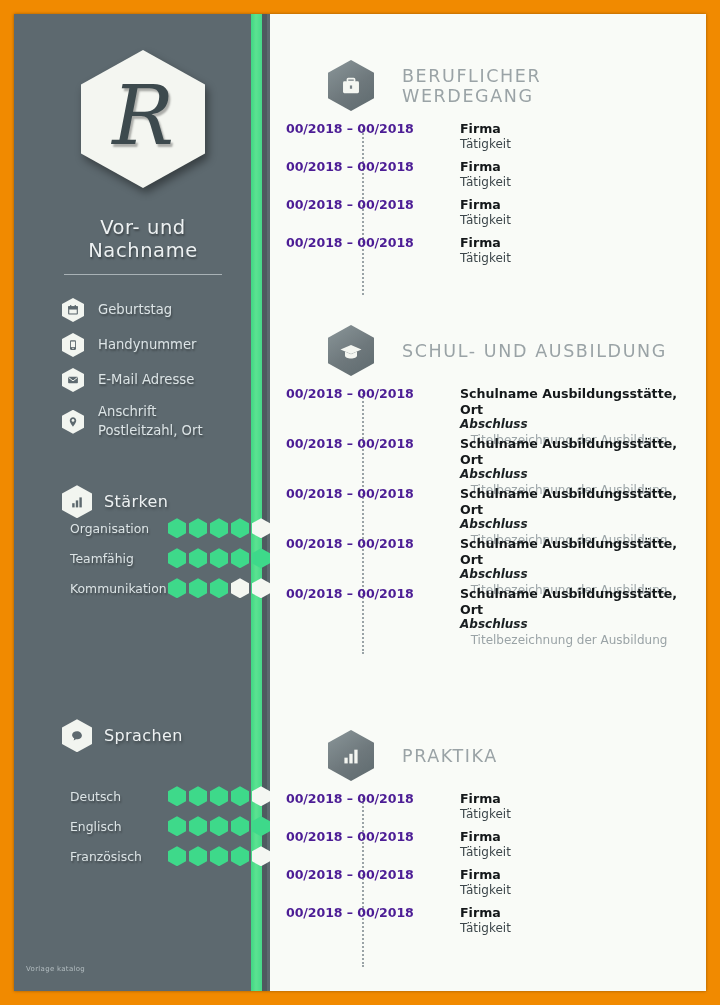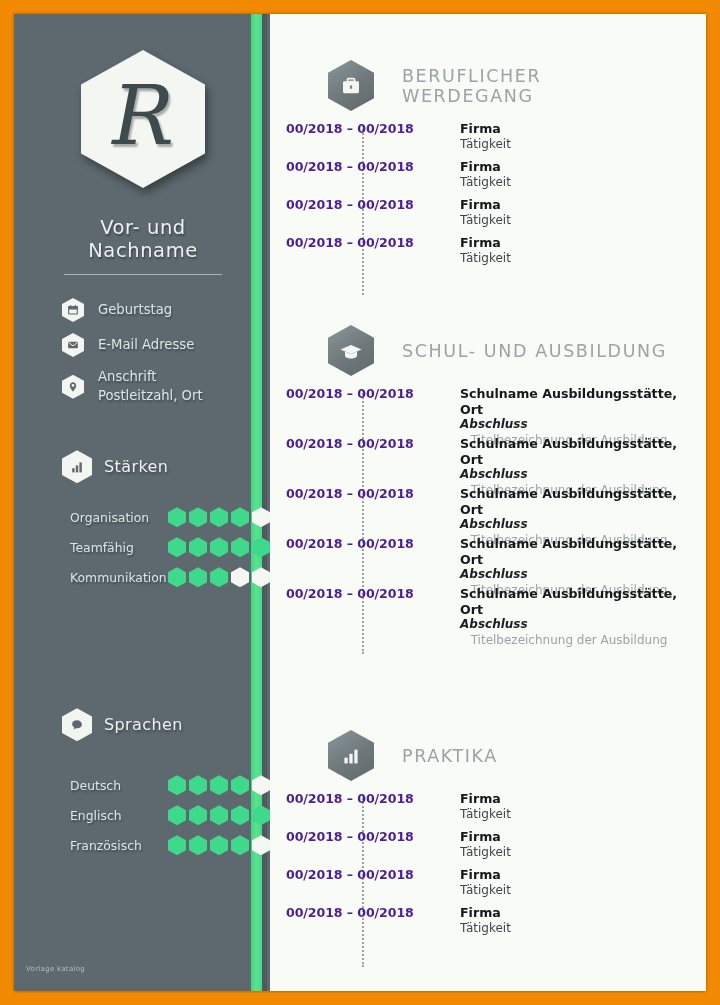--- a/index.html
+++ b/index.html
@@ -137,21 +137,21 @@
   }
   .side-head .hex-ico { width: 30px; height: 33px; }
   .side-head .side-head-label {
     font-size: 16px;
     color: #EDF1F2;
     letter-spacing: .4px;
     text-shadow: 1px 2px 3px rgba(0,0,0,.38);
   }
 
   
-  .rate-list { margin-top: 24px; padding-left: 26px; }
+  .rate-list { margin-top: 0; padding-left: 26px; }
   .rate-row {
     display: flex;
     align-items: center;
     margin-bottom: 10px;
   }
   .rate-label {
     width: 92px;
     flex: 0 0 92px;
     font-size: 12.4px;
     color: #DCE4E6;
@@ -291,20 +291,30 @@
                 <rect x="1.5" y="3" width="13" height="11" rx="1.2" fill="#5D696F"></rect>
                 <rect x="1.5" y="3" width="13" height="3.2" fill="#5D696F"></rect>
                 <rect x="3" y="7.4" width="10" height="5.2" fill="#F2F5F0"></rect>
                 <rect x="4" y="1.4" width="1.8" height="3" rx=".7" fill="#5D696F"></rect>
                 <rect x="10.2" y="1.4" width="1.8" height="3" rx=".7" fill="#5D696F"></rect>
               </svg>
             </span>
             <span class="contact-txt">Geburtstag</span>
           </div>
 
+          <div class="contact-row">
+            <span class="hex-ico">
+              <svg width="12" height="12" viewBox="0 0 16 16">
+                <rect x="4" y="1.5" width="8" height="13" rx="1.4" fill="#5D696F"></rect>
+                <rect x="5.2" y="3.4" width="5.6" height="7.4" fill="#F2F5F0"></rect>
+                <circle cx="8" cy="12.5" r=".9" fill="#F2F5F0"></circle>
+              </svg>
+            </span>
+            <span class="contact-txt">Handynummer</span>
+          </div>
 
           <div class="contact-row">
             <span class="hex-ico">
               <svg width="12" height="12" viewBox="0 0 16 16">
                 <rect x="1.5" y="3.8" width="13" height="8.4" rx="1" fill="#5D696F"></rect>
                 <path d="M2 4.6 L8 9.2 L14 4.6" stroke="#F2F5F0" stroke-width="1.3" fill="none"></path>
               </svg>
             </span>
             <span class="contact-txt">E-Mail Adresse</span>
           </div>

